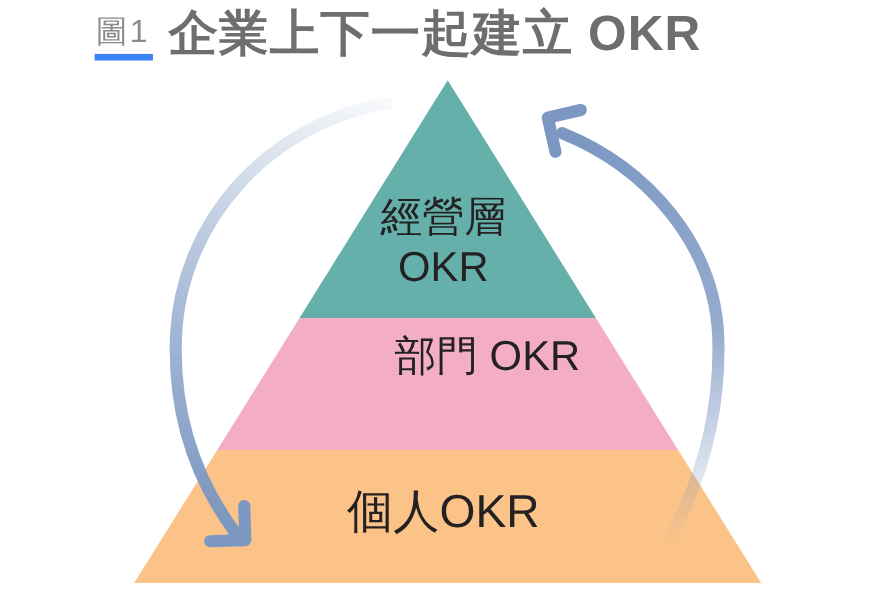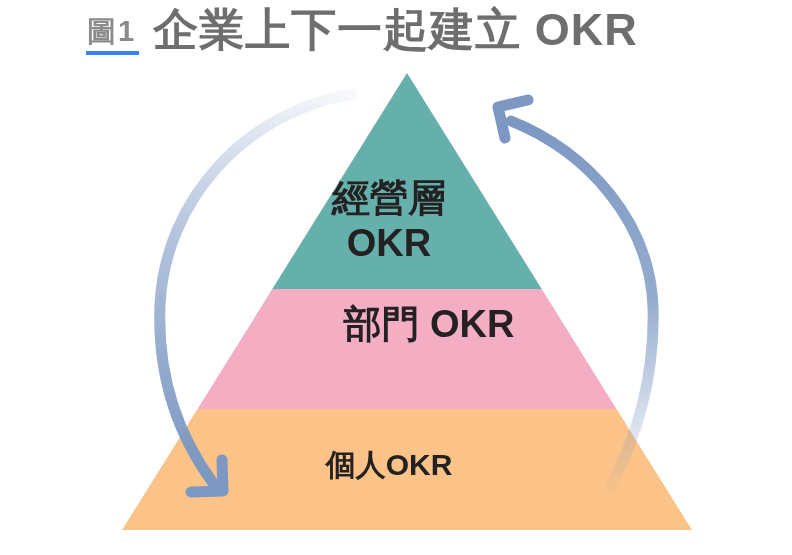--- a/index.html
+++ b/index.html
@@ -22,22 +22,22 @@
     top: 2px;
     display: flex;
     align-items: flex-end;
     gap: 10px;
     white-space: nowrap;
   }
   .fig-label {
     font-size: 29px;
     line-height: 1.15;
     color: #8c8b8b;
-    font-weight: 700;
-    border-bottom: 4px solid #3b82f6;
+    font-weight: 400;
+    border-bottom: 6px solid #3b82f6;
     padding: 0 3px 2px 1px;
     margin-bottom: 4px;
     letter-spacing: 2px;
   }
   .fig-title {
     margin: 4px;
     font-size: 45px;
     line-height: 1.08;
     font-weight: 900;
     color: #6f6e6e;
@@ -46,30 +46,30 @@
   
   .diagram-svg {
     position: absolute;
     left: 0;
     top: 0;
     width: 792px;
     height: 555px;
   }
   .tier-label {
     position: absolute;
-    left: 389px;
+    left: 403px;
     transform: translateX(-50%);
     text-align: center;
-    font-weight: 700;
+    font-weight: 400;
     color: #232122;
     white-space: nowrap;
   }
   .tier-label-1 { top: 176px; font-size: 38px; line-height: 45px; }
   .tier-label-2 { top: 302px; font-size: 38px; line-height: 45px; margin-left: 40px; }
-  .tier-label-3 { top: 443px; font-size: 30px; line-height: 44px; }
+  .tier-label-3 { top: 443px; font-size: 42px; line-height: 44px; }
 </style>
 </head>
 <body>
 
 <div class="stage">
 
   <div class="fig-header">
     <span class="fig-label">圖1</span>
     <h1 class="fig-title">企業上下一起建立 OKR</h1>
   </div>

